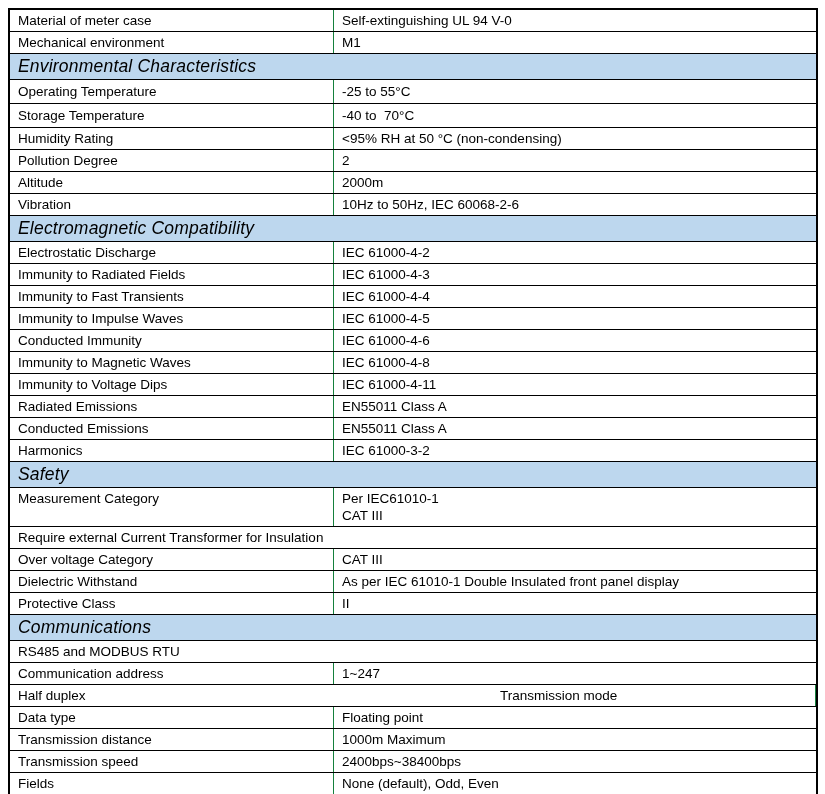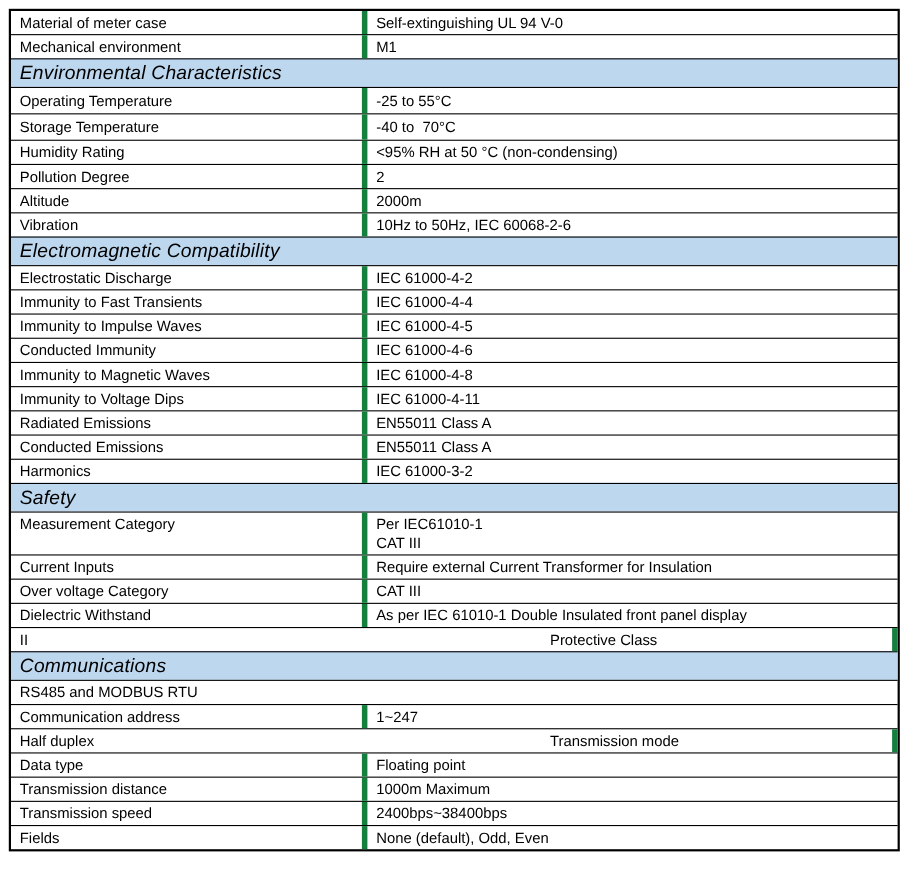--- a/index.html
+++ b/index.html
@@ -34,21 +34,21 @@
     box-sizing: border-box;
     font-size: 13.5px;
     line-height: 17px;
     padding: 2px 6px 2px 8px;
     min-height: 21px;
     white-space: pre-wrap;
     display: block;
   }
   .row.data .cell.label {
     width: 40.2%;
-    border-right: 5px solid #15803d;
+    border-right: 1px solid #15803d;
   }
   .row.data .cell.value {
     width: 59.8%;
   }
   .row.section {
     background: #bdd7ee;
   }
   .row.section .section-label {
     box-sizing: border-box;
     width: 100%;
@@ -105,20 +105,24 @@
         <div class="cell value">10Hz to 50Hz, IEC 60068-2-6</div>
       </div>
       <div class="row section">
         <div class="section-label">Electromagnetic Compatibility</div>
       </div>
       <div class="row data">
         <div class="cell label">Electrostatic Discharge</div>
         <div class="cell value">IEC 61000-4-2</div>
       </div>
       <div class="row data">
+        <div class="cell label">Immunity to Radiated Fields</div>
+        <div class="cell value">IEC 61000-4-3</div>
+      </div>
+      <div class="row data">
         <div class="cell label">Immunity to Fast Transients</div>
         <div class="cell value">IEC 61000-4-4</div>
       </div>
       <div class="row data">
         <div class="cell label">Immunity to Impulse Waves</div>
         <div class="cell value">IEC 61000-4-5</div>
       </div>
       <div class="row data">
         <div class="cell label">Conducted Immunity</div>
         <div class="cell value">IEC 61000-4-6</div>
@@ -145,34 +149,33 @@
       </div>
       <div class="row section">
         <div class="section-label">Safety</div>
       </div>
       <div class="row data">
         <div class="cell label">Measurement Category</div>
         <div class="cell value">Per IEC61010-1
 CAT III</div>
       </div>
       <div class="row data">
-        <div class="cell label">Current Inputs</div>
         <div class="cell value">Require external Current Transformer for Insulation</div>
       </div>
       <div class="row data">
         <div class="cell label">Over voltage Category</div>
         <div class="cell value">CAT III</div>
       </div>
       <div class="row data">
         <div class="cell label">Dielectric Withstand</div>
         <div class="cell value">As per IEC 61010-1 Double Insulated front panel display</div>
       </div>
       <div class="row data">
+        <div class="cell label">Protective Class</div>
         <div class="cell value">II</div>
-        <div class="cell label">Protective Class</div>
       </div>
       <div class="row section">
         <div class="section-label">Communications</div>
       </div>
       <div class="row data">
         <div class="cell value">RS485 and MODBUS RTU</div>
       </div>
       <div class="row data">
         <div class="cell label">Communication address</div>
         <div class="cell value">1~247</div>

